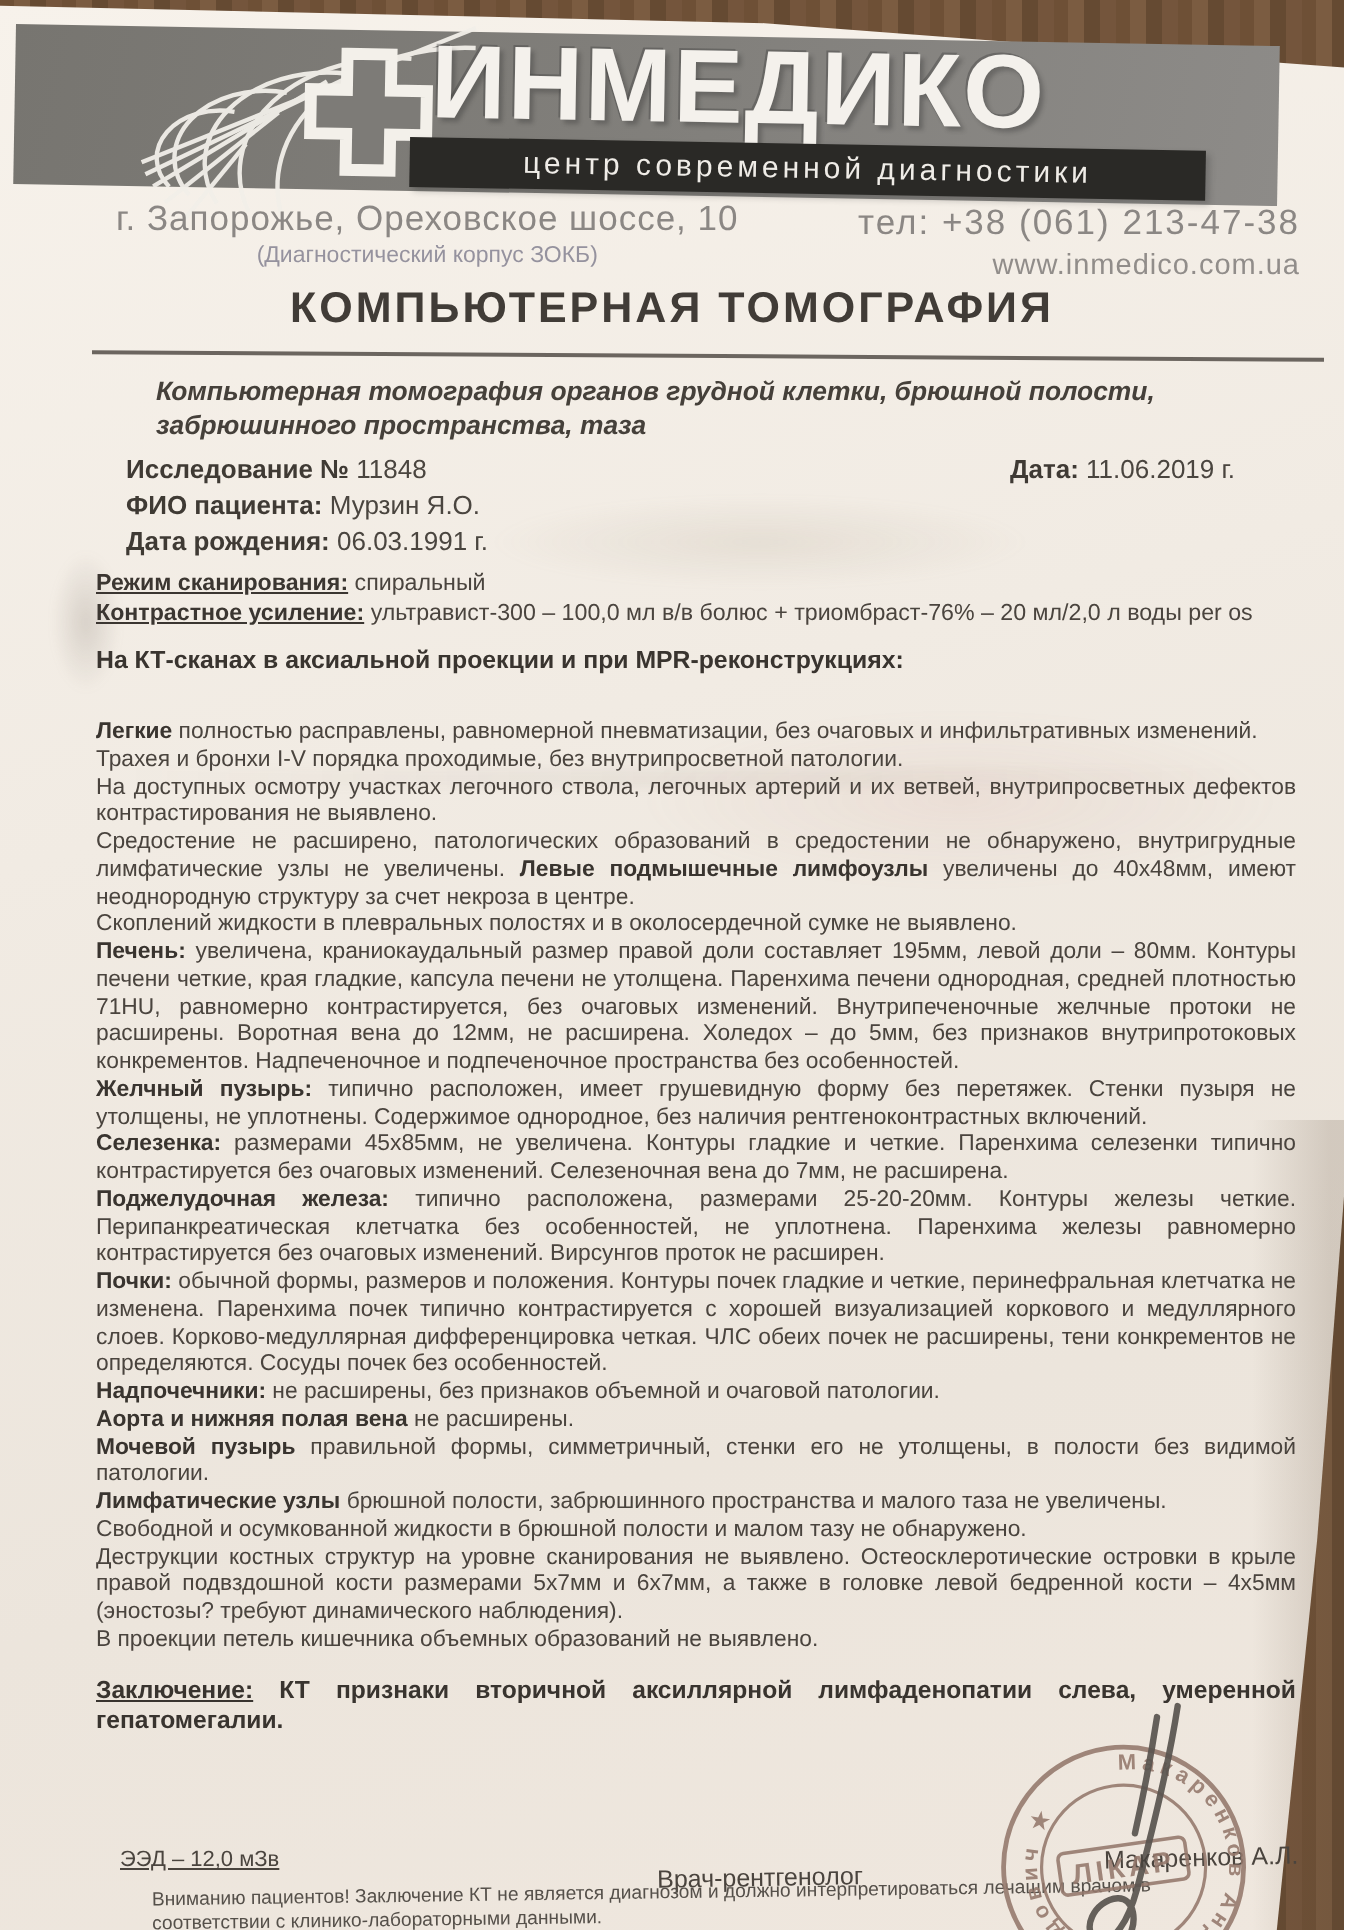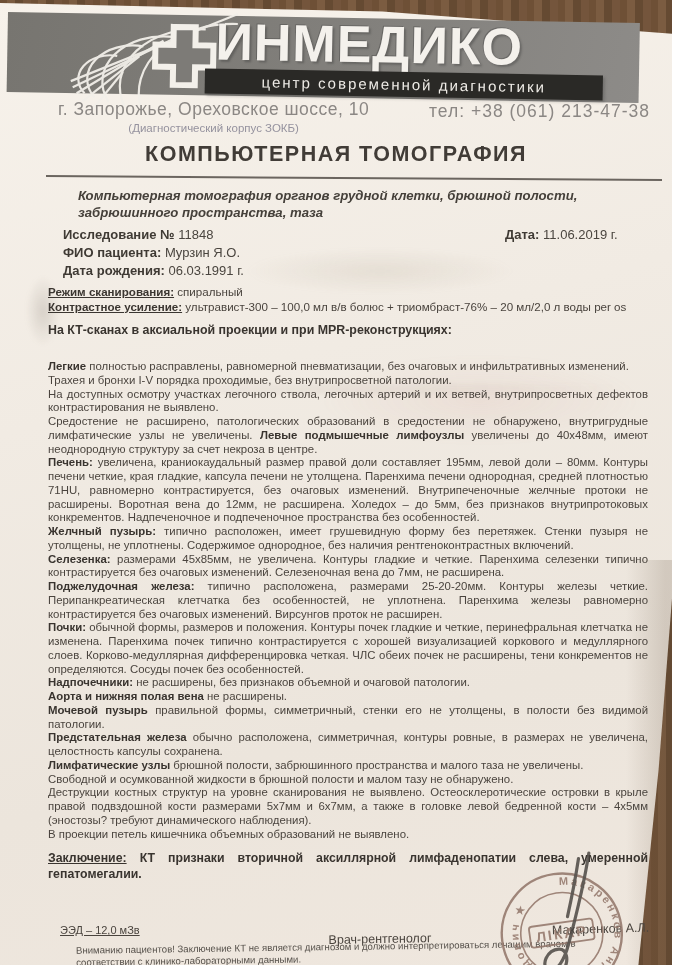--- a/index.html
+++ b/index.html
@@ -120,20 +120,21 @@
     <div class="brand-name">ИНМЕДИКО</div>
     <div class="brand-sub">центр современной диагностики</div>
   </div>
 
   <div class="addr">
     <div class="l1">г. Запорожье, Ореховское шоссе, 10</div>
     <div class="l2">(Диагностический корпус ЗОКБ)</div>
   </div>
   <div class="contact">
     <div class="ph">тел: +38 (061) 213-47-38</div>
+    <div class="web">www.inmedico.com.ua</div>
   </div>
 
   <div class="title">КОМПЬЮТЕРНАЯ ТОМОГРАФИЯ</div>
   <div class="title-rule"></div>
   <div class="subtitle">Компьютерная томография органов грудной клетки, брюшной полости, забрюшинного пространства, таза</div>
 
   <div class="patient">
     <div><span class="b">Исследование №</span> <span>11848</span></div>
     <div><span class="b">ФИО пациента:</span> <span>Мурзин Я.О.</span></div>
     <div><span class="b">Дата рождения:</span> <span>06.03.1991 г.</span></div>
@@ -144,29 +145,29 @@
 
   <div class="col">
     <p class="scanline"><span class="lab">Режим сканирования:</span> <span>спиральный</span></p>
     <p class="scanline"><span class="lab">Контрастное усиление:</span> <span>ультравист-300 – 100,0 мл в/в болюс + триомбраст-76% – 20 мл/2,0 л воды per os</span></p>
     <p class="section-head">На КТ-сканах в аксиальной проекции и при MPR-реконструкциях:</p>
     <div class="findings">
         <p><span class="b">Легкие</span><span> полностью расправлены, равномерной пневматизации, без очаговых и инфильтративных изменений.</span></p>
         <p><span>Трахея и бронхи I-V порядка проходимые, без внутрипросветной патологии.</span></p>
         <p><span>На доступных осмотру участках легочного ствола, легочных артерий и их ветвей, внутрипросветных дефектов контрастирования не выявлено.</span></p>
         <p><span>Средостение не расширено, патологических образований в средостении не обнаружено, внутригрудные лимфатические узлы не увеличены. </span><span class="b">Левые подмышечные лимфоузлы</span><span> увеличены до 40х48мм, имеют неоднородную структуру за счет некроза в центре.</span></p>
+        <p><span>Скоплений жидкости в плевральных полостях и в околосердечной сумке не выявлено.</span></p>
         <p><span class="b">Печень:</span><span> увеличена, краниокаудальный размер правой доли составляет 195мм, левой доли – 80мм. Контуры печени четкие, края гладкие, капсула печени не утолщена. Паренхима печени однородная, средней плотностью 71HU, равномерно контрастируется, без очаговых изменений. Внутрипеченочные желчные протоки не расширены. Воротная вена до 12мм, не расширена. Холедох – до 5мм, без признаков внутрипротоковых конкрементов. Надпеченочное и подпеченочное пространства без особенностей.</span></p>
         <p><span class="b">Желчный пузырь:</span><span> типично расположен, имеет грушевидную форму без перетяжек. Стенки пузыря не утолщены, не уплотнены. Содержимое однородное, без наличия рентгеноконтрастных включений.</span></p>
         <p><span class="b">Селезенка:</span><span> размерами 45х85мм, не увеличена. Контуры гладкие и четкие. Паренхима селезенки типично контрастируется без очаговых изменений. Селезеночная вена до 7мм, не расширена.</span></p>
         <p><span class="b">Поджелудочная железа:</span><span> типично расположена, размерами 25-20-20мм. Контуры железы четкие. Перипанкреатическая клетчатка без особенностей, не уплотнена. Паренхима железы равномерно контрастируется без очаговых изменений. Вирсунгов проток не расширен.</span></p>
         <p><span class="b">Почки:</span><span> обычной формы, размеров и положения. Контуры почек гладкие и четкие, перинефральная клетчатка не изменена. Паренхима почек типично контрастируется с хорошей визуализацией коркового и медуллярного слоев. Корково-медуллярная дифференцировка четкая. ЧЛС обеих почек не расширены, тени конкрементов не определяются. Сосуды почек без особенностей.</span></p>
         <p><span class="b">Надпочечники:</span><span> не расширены, без признаков объемной и очаговой патологии.</span></p>
         <p><span class="b">Аорта и нижняя полая вена</span><span> не расширены.</span></p>
         <p><span class="b">Мочевой пузырь</span><span> правильной формы, симметричный, стенки его не утолщены, в полости без видимой патологии.</span></p>
-        <p><span class="b">Предстательная железа</span><span> обычно расположена, симметричная, контуры ровные, в размерах не увеличена, целостность капсулы сохранена.</span></p>
         <p><span class="b">Лимфатические узлы</span><span> брюшной полости, забрюшинного пространства и малого таза не увеличены.</span></p>
         <p><span>Свободной и осумкованной жидкости в брюшной полости и малом тазу не обнаружено.</span></p>
         <p><span>Деструкции костных структур на уровне сканирования не выявлено. Остеосклеротические островки в крыле правой подвздошной кости размерами 5х7мм и 6х7мм, а также в головке левой бедренной кости – 4х5мм (эностозы? требуют динамического наблюдения).</span></p>
         <p><span>В проекции петель кишечника объемных образований не выявлено.</span></p>
       </div>
     <p class="conclusion"><span class="u">Заключение:</span> <span>КТ признаки вторичной аксиллярной лимфаденопатии слева, умеренной гепатомегалии.</span></p>
   </div>
 
   <div class="dose">ЭЭД – 12,0 мЗв</div>
   <div class="doctor-title">Врач-рентгенолог</div>

